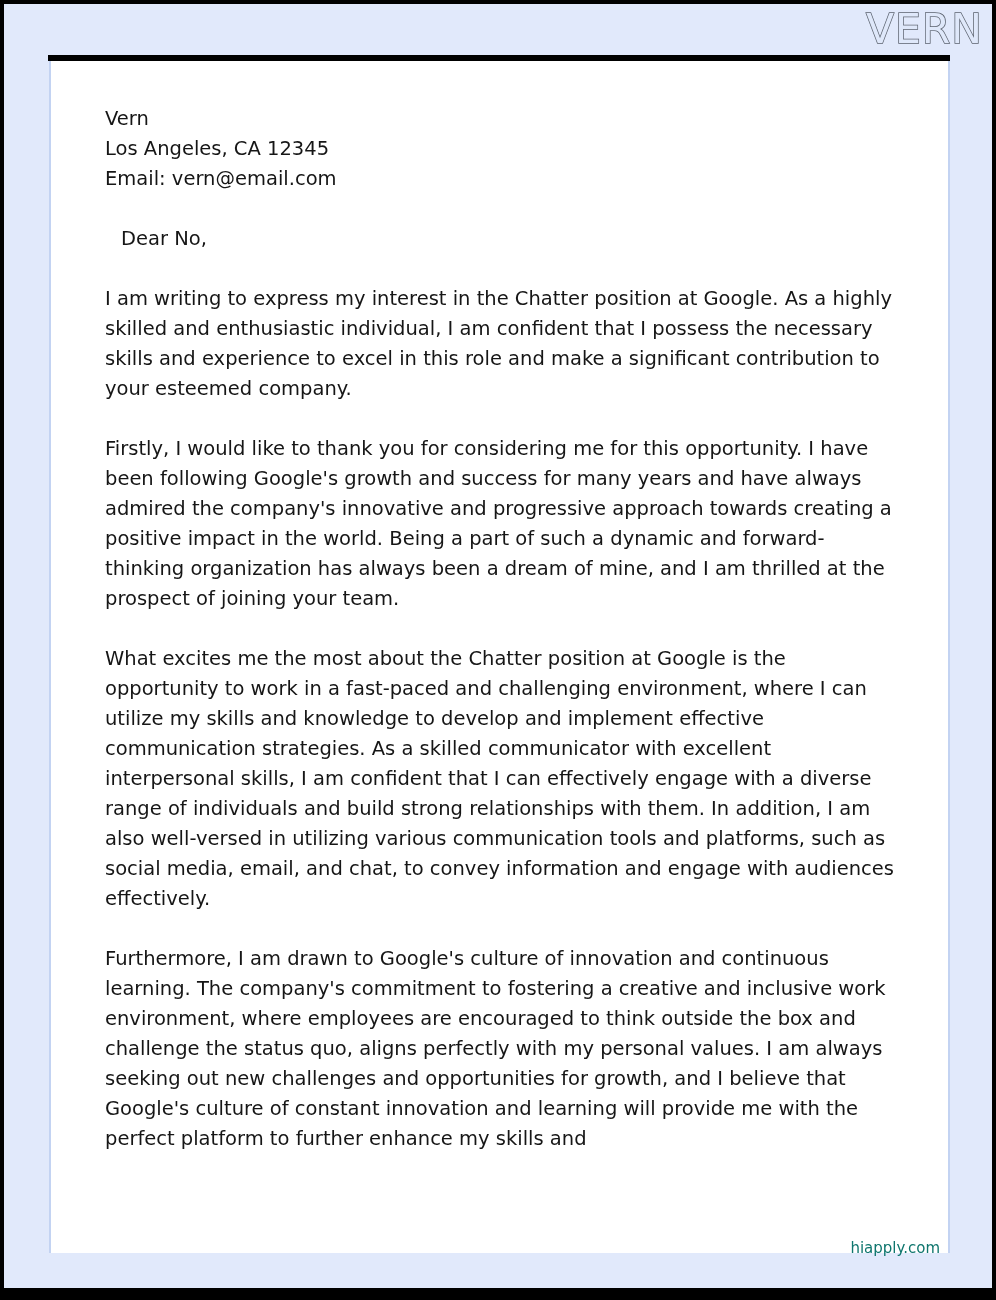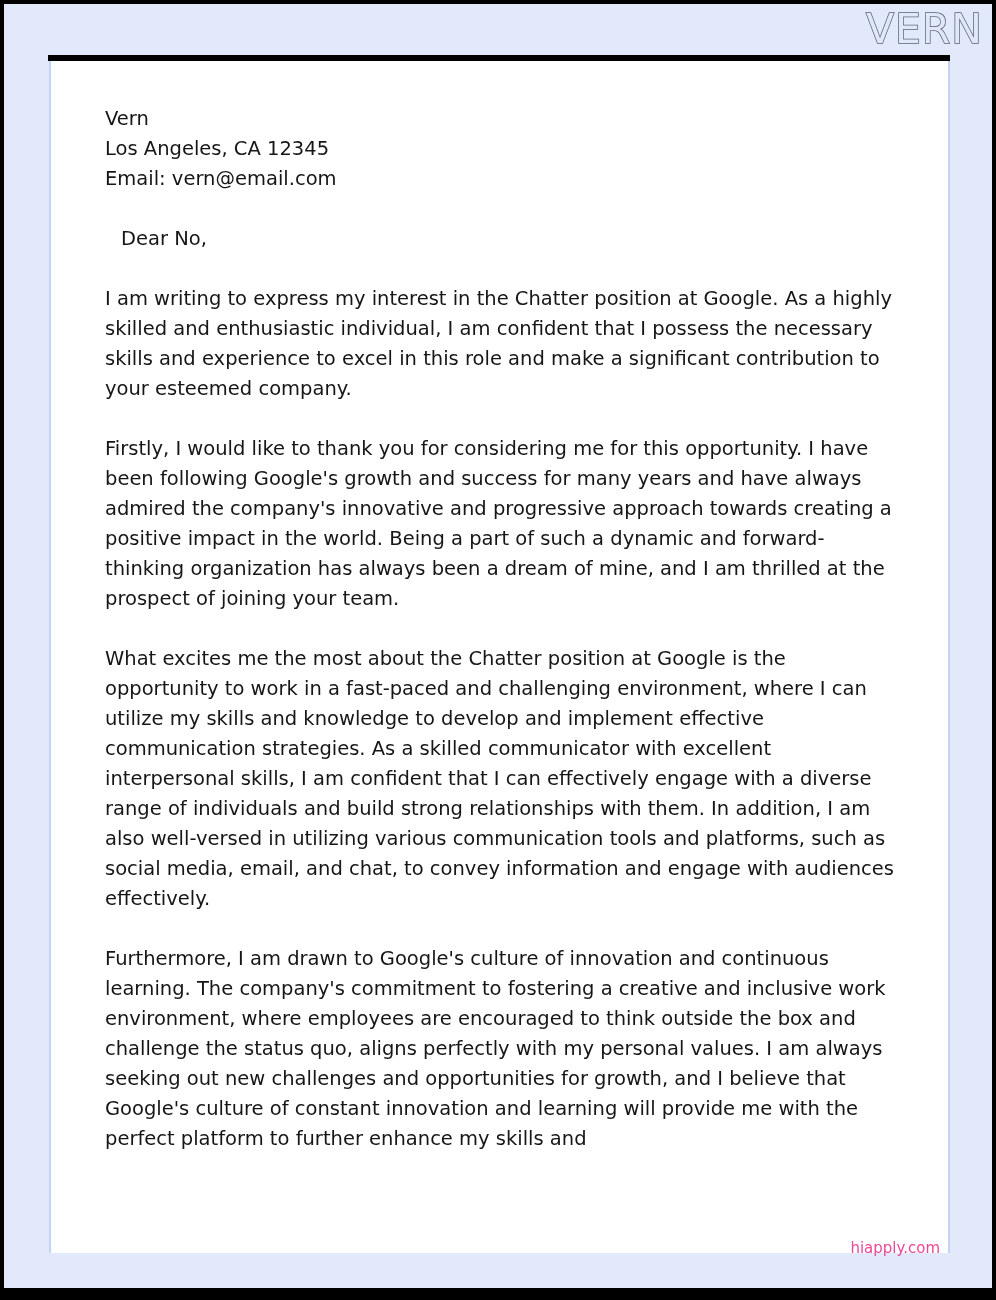--- a/index.html
+++ b/index.html
@@ -99,21 +99,21 @@
     margin: 0 0 30px 16px;
   }
 
   
   #watermark {
     position: absolute;
     right: 8px;
     bottom: -4px;
     font-size: 15px;
     line-height: 18px;
-    color: #ec4899;
+    color: #0f766e;
     white-space: nowrap;
   }
 </style>
 </head>
 <body>
 
 <div id="page-frame">
 
   <div id="brand-bar">
     <div id="brand-name">VERN</div>

